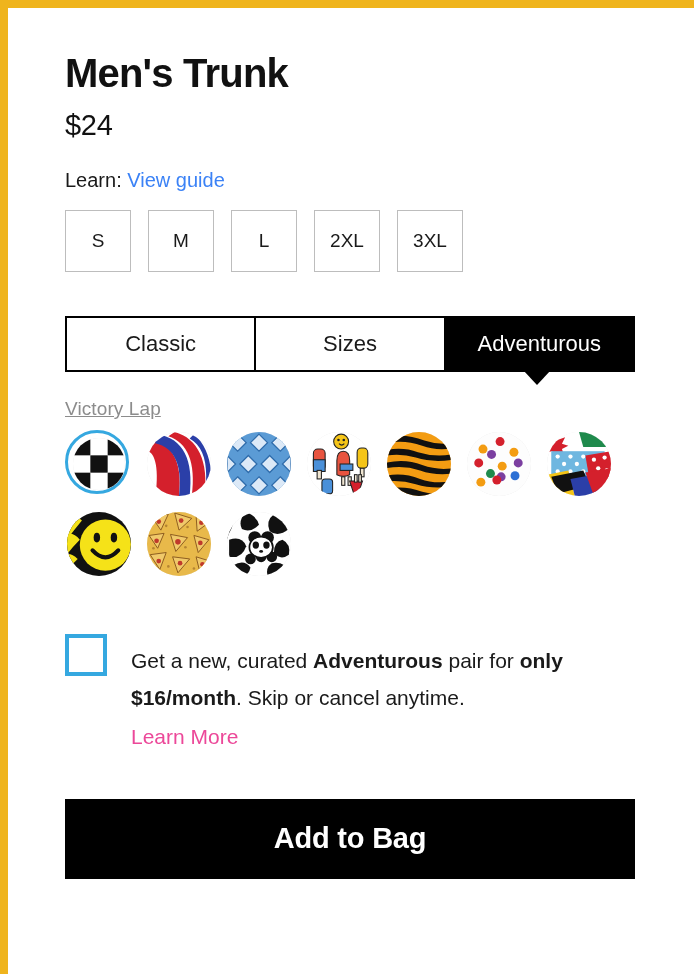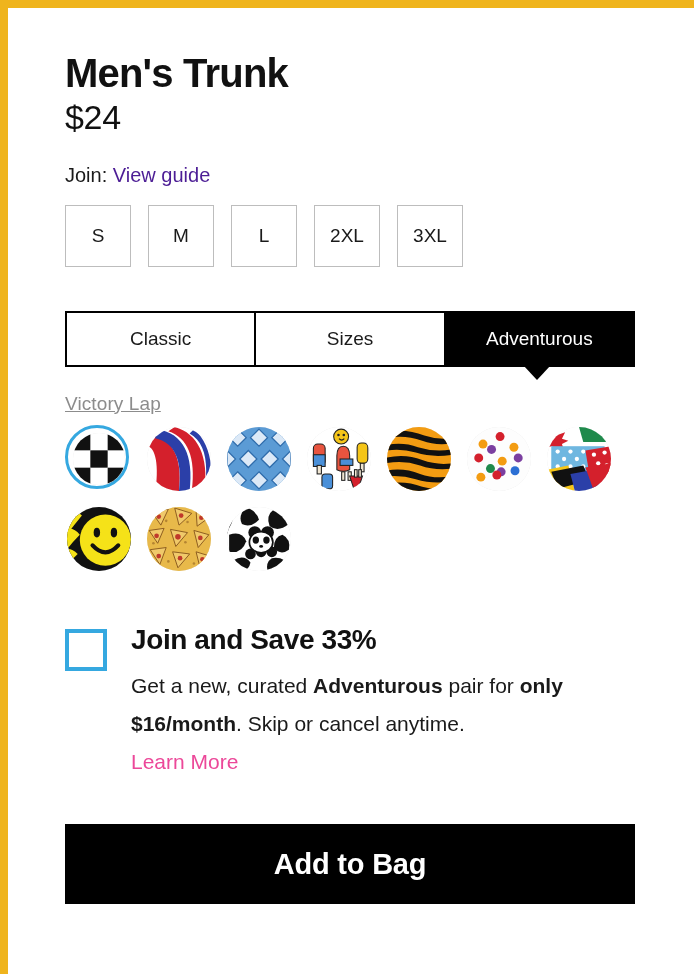--- a/index.html
+++ b/index.html
@@ -45,34 +45,34 @@
 
   
   .product-title {
     font-size: 40px;
     font-weight: 700;
     letter-spacing: -0.8px;
     margin: 52px 0 0 0;
     line-height: 1.08;
   }
   .product-price {
-    font-size: 34px;
+    font-size: 29px;
     font-weight: 400;
-    margin: 4px 0 0 0;
+    margin: 15px 0 0 0;
     line-height: 1.1;
     letter-spacing: -0.3px;
   }
   .sizes-line {
     font-size: 20px;
     margin: 26px 0 0 0;
     line-height: 1.2;
     color: #1a1a1a;
   }
   .link {
-    color: #4c1d95;
+    color: #3b82f6;
     text-decoration: none;
     cursor: pointer;
   }
 
   
   .size-row {
     display: flex;
     gap: 17px;
     margin-top: 18px;
   }
@@ -101,21 +101,21 @@
     display: flex;
     border: 2px solid #000;
     box-sizing: border-box;
     height: 56px;
   }
   .seg {
     flex: 1 1 0;
     display: flex;
     align-items: center;
     justify-content: center;
-    font-size: 19px;
+    font-size: 22px;
     color: #1a1a1a;
     background: #fff;
     cursor: pointer;
     border-right: 2px solid #000;
     box-sizing: border-box;
   }
   .seg:last-child { border-right: none; }
   .seg.selected {
     background: #000;
     color: #fff;
@@ -252,21 +252,21 @@
 
   <div class="frame-top"></div>
   <div class="frame-left"></div>
 
   <div id="content">
 
     <h1 class="product-title">Men's Trunk</h1>
     <div class="product-price">$24</div>
 
     <div class="sizes-line">
-      <span>Join:</span>
+      <span>Learn:</span>
       <a class="link">View guide</a>
     </div>
 
     <div class="size-row">
       <div class="size-chip">S</div>
       <div class="size-chip">M</div>
       <div class="size-chip">L</div>
       <div class="size-chip">2XL</div>
       <div class="size-chip">3XL</div>
     </div>
@@ -517,21 +517,20 @@
             <ellipse cx="32" cy="37" rx="1.8" ry="1.3" fill="#111111"></ellipse>
           </svg>
         </div>
       </div>
 
     </div>
 
     <div class="subscribe">
       <div class="sub-checkbox"></div>
       <div class="sub-body">
-        <div class="sub-title">Join and Save 33%</div>
         <p class="sub-desc"><span>Get a new, curated </span><b>Adventurous</b><span> pair for </span><b>only $16/month</b><span>. Skip or cancel anytime.</span></p>
         <a class="sub-learn">Learn More</a>
       </div>
     </div>
 
     <button class="cta">Add to Bag</button>
 
   </div>
 </div>
 

